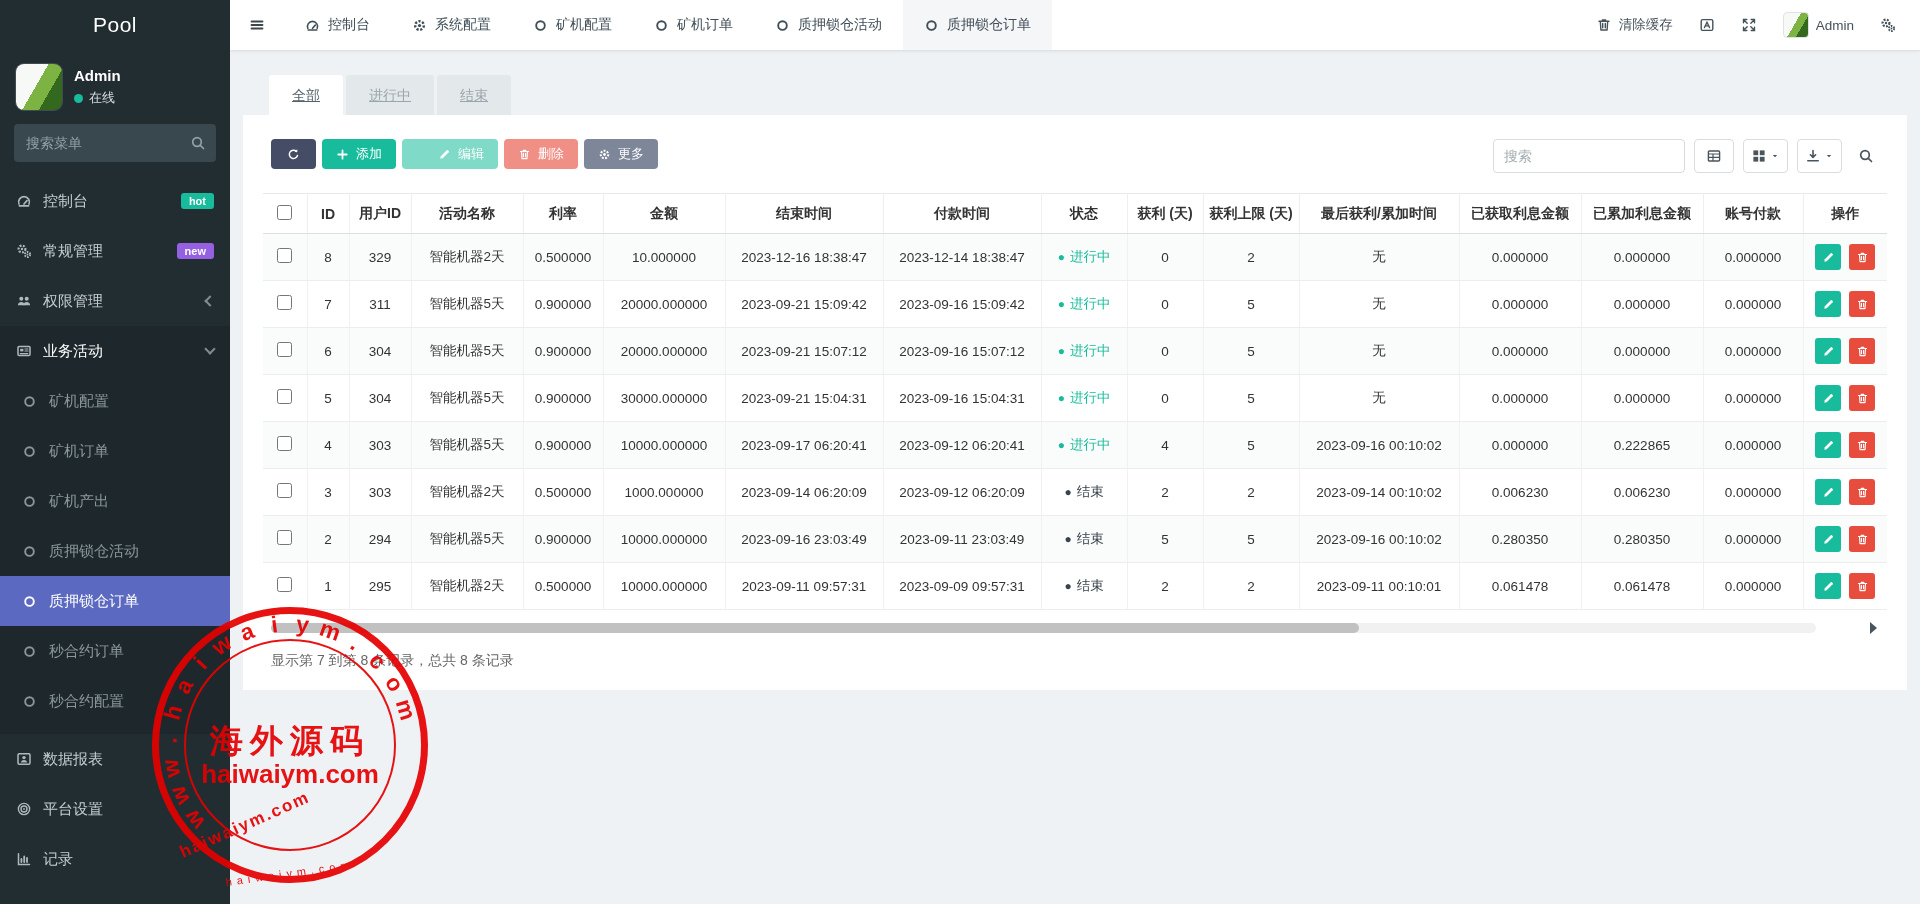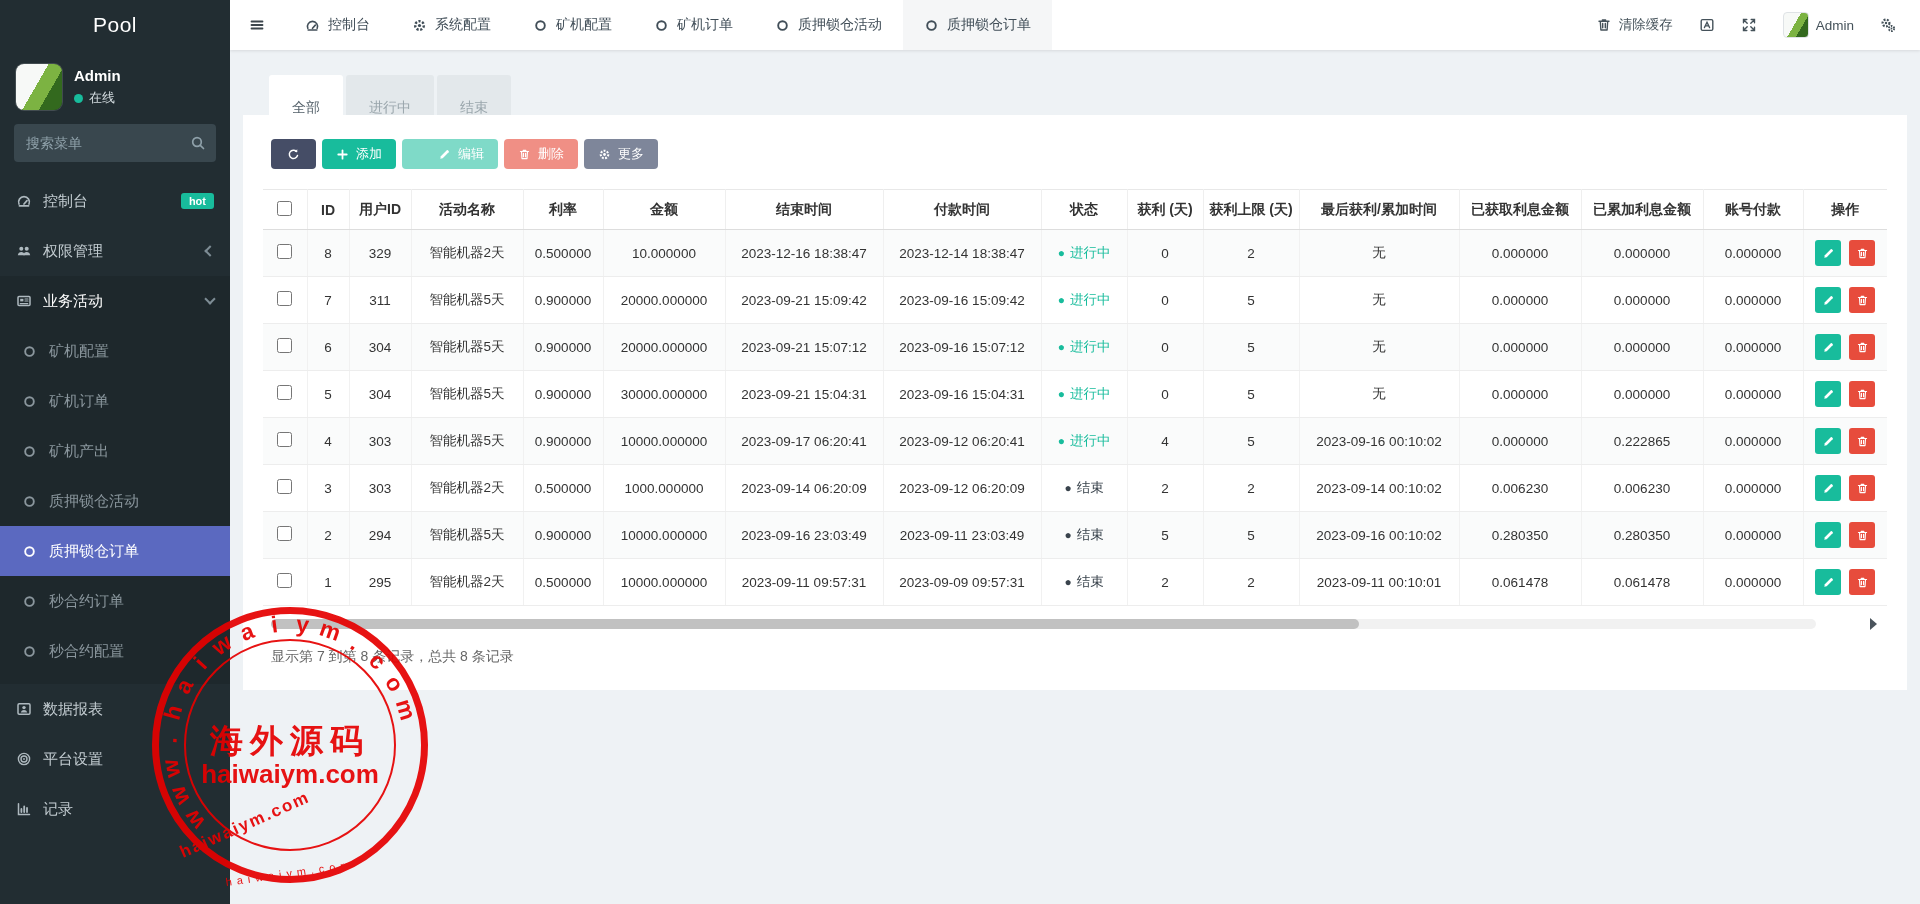--- a/index.html
+++ b/index.html
@@ -47,21 +47,21 @@
   .nav-tab{display:flex;align-items:center;gap:8px;padding:0 21px;height:100%;font-size:14px;color:#414e58;cursor:pointer;white-space:nowrap;}
   .nav-tab .ic{width:15px;height:15px;color:#414e58;}
   .nav-tab.active{background:#f5f6f7;}
   .nav-right{margin-left:auto;display:flex;align-items:center;gap:26px;padding-right:24px;}
   .nav-act{display:flex;align-items:center;gap:7px;font-size:13.5px;color:#45525a;cursor:pointer;}
   .nav-avatar{width:26px;height:26px;border-radius:4px;background:linear-gradient(120deg,#f7f9f7 45%,#7cb342 45% 68%,#33691e 68%);border:1px solid #dfe3e6;}
 
   
   .content{position:absolute;left:230px;top:50px;right:0;bottom:0;padding:25px 13px 0;}
   .filter-tabs{display:flex;margin-left:26px;gap:3px;}
-  .ftab{height:40px;line-height:40px;padding:12px 23px;font-size:14px;background:#e3e8eb;color:#9aa6ac;border-radius:3px 3px 0 0;cursor:pointer;}
+  .ftab{height:40px;line-height:40px;padding:0 23px;font-size:14px;background:#e3e8eb;color:#9aa6ac;border-radius:3px 3px 0 0;cursor:pointer;text-decoration:underline;}
   .ftab.active{background:#fff;color:#55626b;}
   .card{background:#fff;min-height:575px;padding:24px 20px 18px;position:relative;}
   .toolbar{display:flex;align-items:flex-start;margin:0 0 20px 8px;}
   .btn{height:30px;border:none;border-radius:4px;color:#fff;font-size:13px;display:inline-flex;align-items:center;gap:7px;padding:0 14px;margin-right:6px;cursor:pointer;font-family:inherit;}
   .btn .ic{width:13px;height:13px;}
   .btn-refresh{background:#454d66;padding:0 16px;}
   .btn-add{background:var(--accent-green,#18bc9c);}
   .btn-edit{background:var(--accent-green,#18bc9c);opacity:.55;padding-left:36px;}
   .btn-del{background:var(--accent-red,#e74c3c);opacity:.62;}
   .btn-more{background:#7e869a;}
@@ -232,20 +232,29 @@
       <svg class="ic">
           <use href="#i-gauge"></use>
         </svg>
       <span class="m-label">控制台</span>
       <span class="m-right">
           <span class="badge hot">hot</span>
         </span>
     </div>
     <div class="m-item">
       <svg class="ic">
+          <use href="#i-gears"></use>
+        </svg>
+      <span class="m-label">常规管理</span>
+      <span class="m-right">
+          <span class="badge new">new</span>
+        </span>
+    </div>
+    <div class="m-item">
+      <svg class="ic">
           <use href="#i-users"></use>
         </svg>
       <span class="m-label">权限管理</span>
       <span class="m-right">
           <span class="chev left"></span>
         </span>
     </div>
     <div class="m-item" style="background:#1e282c;color:#fff;">
       <svg class="ic">
           <use href="#i-news"></use>
@@ -424,20 +433,49 @@
             <use href="#i-trash"></use>
           </svg>
           <span>删除</span>
         </button>
       <button class="btn btn-more">
           <svg class="ic">
             <use href="#i-gear"></use>
           </svg>
           <span>更多</span>
         </button>
+      <div class="search-cluster">
+        <input type="text" class="tbl-search" placeholder="搜索" style="">
+        <button class="tool-btn">
+            <svg class="ic">
+              <use href="#i-table"></use>
+            </svg>
+          </button>
+        <button class="tool-btn">
+            <svg class="ic">
+              <use href="#i-grid"></use>
+            </svg>
+            <svg class="ic caret">
+              <use href="#i-caret"></use>
+            </svg>
+          </button>
+        <button class="tool-btn">
+            <svg class="ic">
+              <use href="#i-download"></use>
+            </svg>
+            <svg class="ic caret">
+              <use href="#i-caret"></use>
+            </svg>
+          </button>
+        <button class="tool-btn noborder">
+            <svg class="ic">
+              <use href="#i-search"></use>
+            </svg>
+          </button>
+      </div>
     </div>
 
     <table>
       <colgroup>
         <col class="c1">
           <col class="c2">
           <col class="c3">
           <col class="c4">
           <col class="c5">
           <col class="c6">

